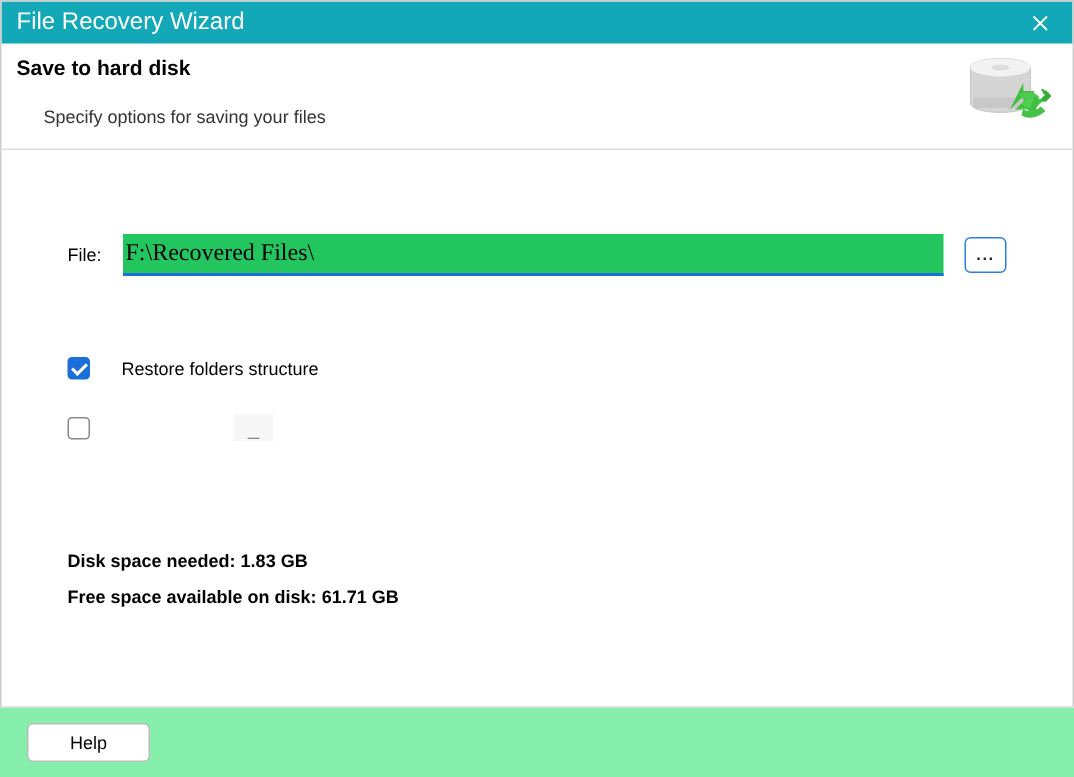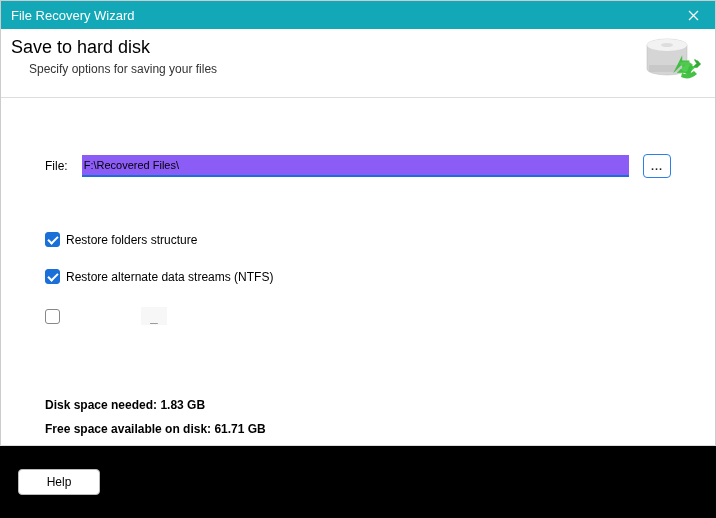--- a/index.html
+++ b/index.html
@@ -13,78 +13,78 @@
     border: 1px solid #ccc;
   }
   .titlebar {
     background: #13a8b7;
     height: 28px;
     display: flex;
     align-items: center;
     padding: 0 0 0 10px;
     color: #fff;
   }
-  .titlebar-title { flex: 1; font-size: 13px; }
+  .titlebar-title { flex: 1; font-size: 16px; }
   .titlebar-close {
     width: 44px;
     height: 28px;
     display: flex;
     align-items: center;
     justify-content: center;
     color: #fff;
     font-size: 14px;
   }
   .header {
     padding: 8px 10px 14px 10px;
     display: flex;
     align-items: flex-start;
     border-bottom: 1px solid #ddd;
   }
   .header-text { flex: 1; }
-  .header-text h1 { font-size: 18px; font-weight: normal; color: #000; margin-bottom: 4px; }
+  .header-text h1 { font-size: 14px; font-weight: bold; color: #000; margin-bottom: 18px; }
   .header-text p { font-size: 12px; color: #333; padding-left: 18px; }
   .header-icon { width: 56px; height: 46px; margin-right: 4px; }
   .content {
     padding: 56px 44px 0 44px;
   }
   .path-row {
     display: flex;
     align-items: center;
     gap: 14px;
     margin-bottom: 54px;
   }
   .path-label { color: #000; }
   .path-input {
     flex: 1;
     border: none;
     border-bottom: 2px solid #1a6fd8;
     padding: 4px 2px;
-    font-size: 11px;
-    font-family: Liberation Sans, sans-serif;
+    font-size: 16px;
+    font-family: Liberation Serif, serif;
     outline: none;
-    background: #8b5cf6;
+    background: #22c55e;
   }
   .browse-btn {
     width: 28px;
     height: 24px;
     border: 1.5px solid #2a80e8;
     border-radius: 4px;
     background: #fff;
     display: flex;
     align-items: center;
     justify-content: center;
     font-weight: bold;
     color: #222;
     letter-spacing: 1px;
     font-size: 11px;
   }
   .option-row {
     display: flex;
     align-items: center;
-    gap: 6px;
+    gap: 21px;
     margin-bottom: 22px;
   }
   .checkbox {
     width: 15px;
     height: 15px;
     border: 1px solid #888;
     border-radius: 3px;
     display: inline-flex;
     align-items: center;
     justify-content: center;
@@ -117,23 +117,23 @@
   .space-info {
     margin-top: 72px;
   }
   .space-info div { margin-bottom: 10px; color: #000; font-weight: bold; }
   .footer {
     position: absolute;
     bottom: 0;
     left: 0;
     right: 0;
     border-top: 1px solid #ddd;
-    padding: 23px 18px;
-    display: flex;
-    background: #000000;
+    padding: 10px 18px;
+    display: flex;
+    background: #86efac;
   }
   .btn {
     min-width: 82px;
     height: 26px;
     border: 1px solid #bbb;
     border-radius: 4px;
     background: #fff;
     font-size: 12px;
     font-family: inherit;
     color: #000;
@@ -186,24 +186,20 @@
     <span class="path-label">File:</span>
     <input class="path-input" type="text" value="F:\Recovered Files\" style="">
     <button class="browse-btn">...</button>
   </div>
 
   <div class="option-row">
     <span class="checkbox checked"></span>
     <span class="option-label">Restore folders structure</span>
   </div>
 
-  <div class="option-row">
-    <span class="checkbox checked"></span>
-    <span class="option-label">Restore alternate data streams (NTFS)</span>
-  </div>
 
   <div class="option-row">
     <span class="checkbox"></span>
     <input class="symbol-input" type="text" value="_" style="">
   </div>
 
   <div class="space-info">
     <div>
       <span>Disk space needed:</span>
       <span>1.83 GB</span>

